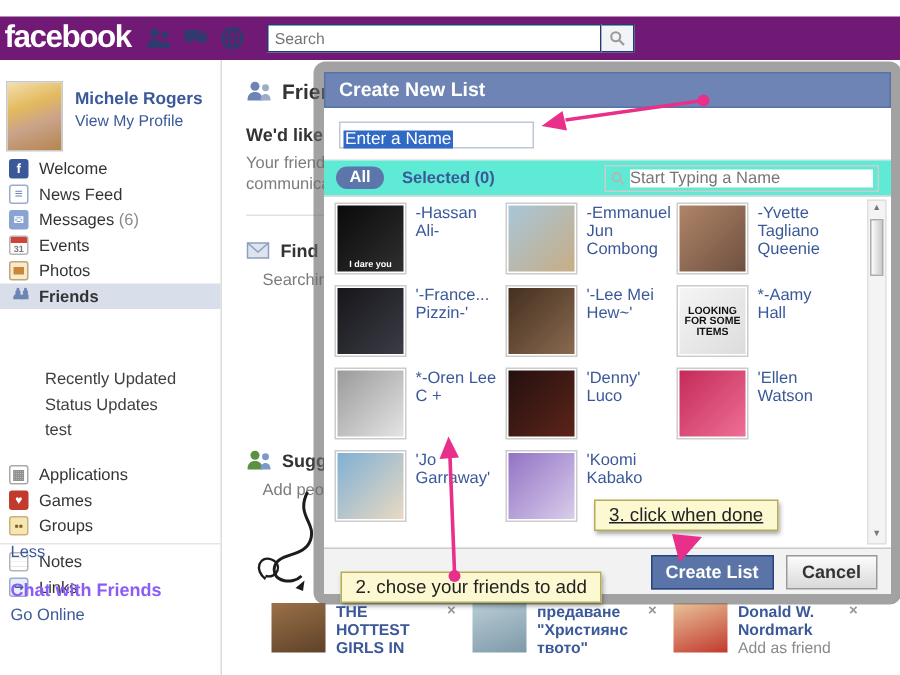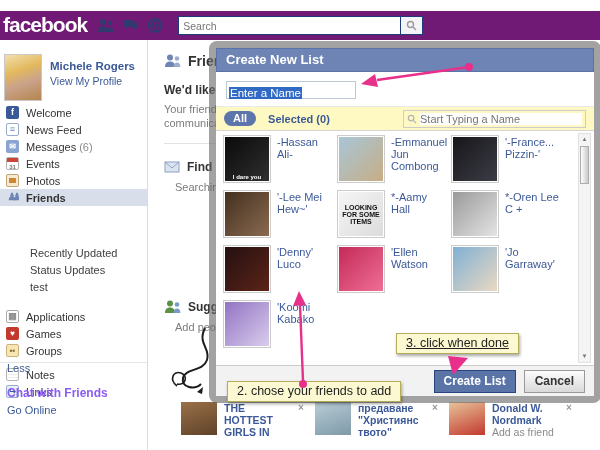--- a/index.html
+++ b/index.html
@@ -75,21 +75,21 @@
 
   
   .modal-wrap { position:absolute; left:209px; top:41px; width:392px; height:362px;
                 background:rgba(105,105,105,0.62); border-radius:8px; padding:7px; z-index:30; }
   .modal { background:#fff; width:100%; height:100%; display:flex; flex-direction:column; }
   .mtitle { height:24px; background:#6d84b4; border:1px solid #5973a9; color:#fff; font-weight:bold;
             font-size:13px; line-height:22px; padding-left:9px; }
   .nameArea { padding:9px 10px 7px 10px; }
   .nameInput { width:130px; height:18px; border:1px solid #bdc7d8; background:#fff; padding:1px 2px; cursor:text; }
   .nameInput span { background:#316ac5; color:#fff; font-size:11.5px; padding:0 1px; }
-  .tabsRow { height:25px; background:#fef9c3; border-top:1px solid #e9e9e9; border-bottom:1px solid #d5d5d5;
+  .tabsRow { height:25px; background:#5eead4; border-top:1px solid #e9e9e9; border-bottom:1px solid #d5d5d5;
              display:flex; align-items:center; padding:0 8px; }
   .pillAll { background:#5c75aa; color:#fff; font-size:11px; font-weight:bold; border-radius:9px;
              padding:1px 9px 2px; cursor:pointer; }
   .selLbl { margin-left:12px; font-size:11px; font-weight:bold; color:#3b5998; cursor:pointer; }
   .typeahead { margin-left:auto; width:183px; height:18px; border:1px solid #ccc; display:flex; align-items:center; padding:0 3px; }
   .typeahead input { border:none; outline:none; flex:1; font-size:11px; color:#999;
                      font-family:"Liberation Sans",sans-serif; }
   .gridWrap { flex:1; position:relative; overflow:hidden; }
   .fgrid { position:absolute; top:4px; left:7px; display:grid; grid-template-columns:repeat(3,114px); grid-auto-rows:55px; }
   .fcell { display:flex; cursor:pointer; }
@@ -315,20 +315,26 @@
               <div class="fname">-Hassan Ali-</div>
             </div>
             <div class="fcell">
               <div class="fimg">
                 <i style="background: linear-gradient(135deg, rgb(168, 198, 216), rgb(199, 173, 133));"></i>
               </div>
               <div class="fname">-Emmanuel Jun Combong</div>
             </div>
             <div class="fcell">
               <div class="fimg">
+                <i style="background: linear-gradient(135deg, rgb(176, 132, 104), rgb(110, 80, 64));"></i>
+              </div>
+              <div class="fname">-Yvette Tagliano Queenie</div>
+            </div>
+            <div class="fcell">
+              <div class="fimg">
                 <i style="background: linear-gradient(135deg, rgb(22, 22, 26), rgb(60, 60, 70));"></i>
               </div>
               <div class="fname">'-France... Pizzin-'</div>
             </div>
             <div class="fcell">
               <div class="fimg">
                 <i style="background: linear-gradient(135deg, rgb(67, 48, 31), rgb(138, 106, 80));"></i>
               </div>
               <div class="fname">'-Lee Mei Hew~'</div>
             </div>

